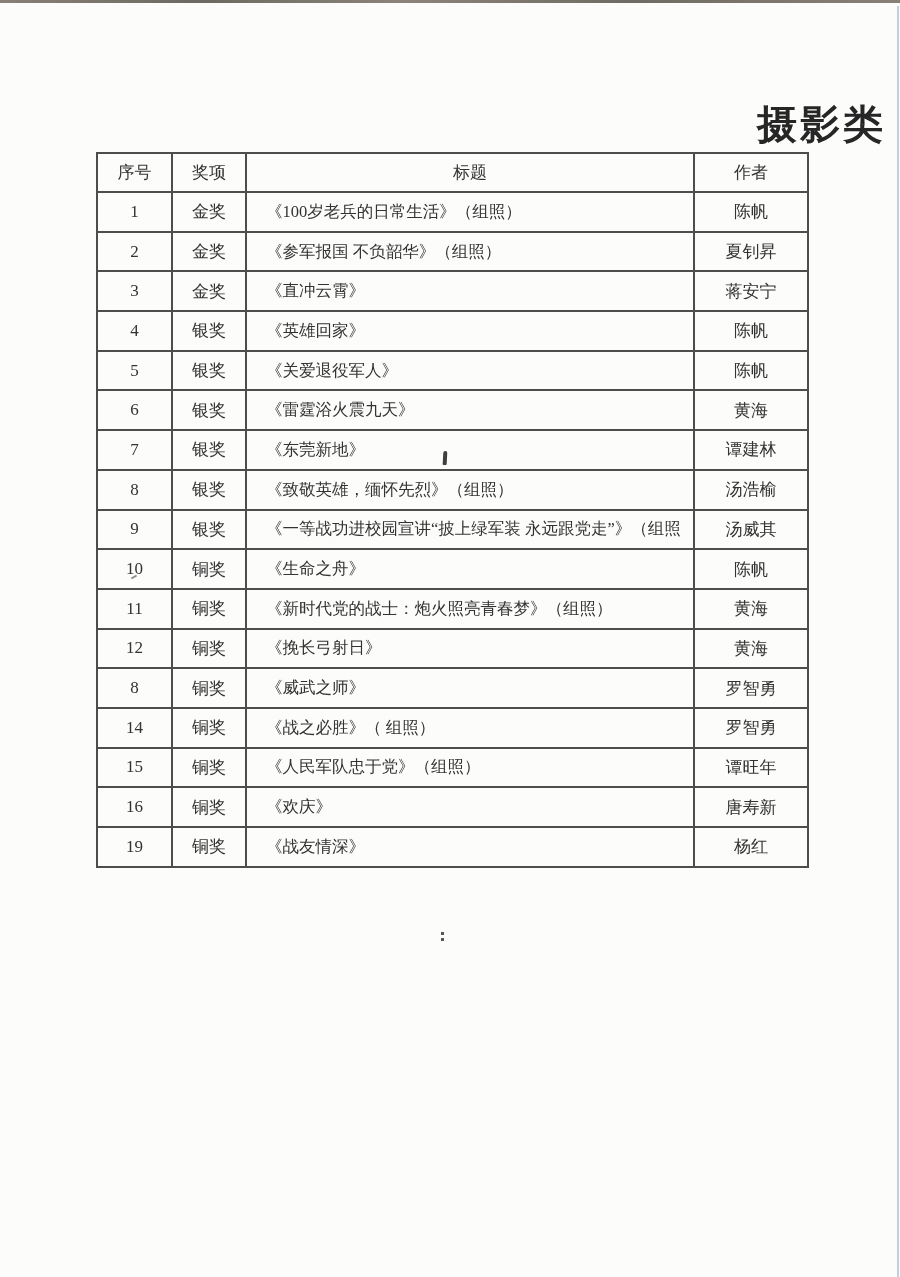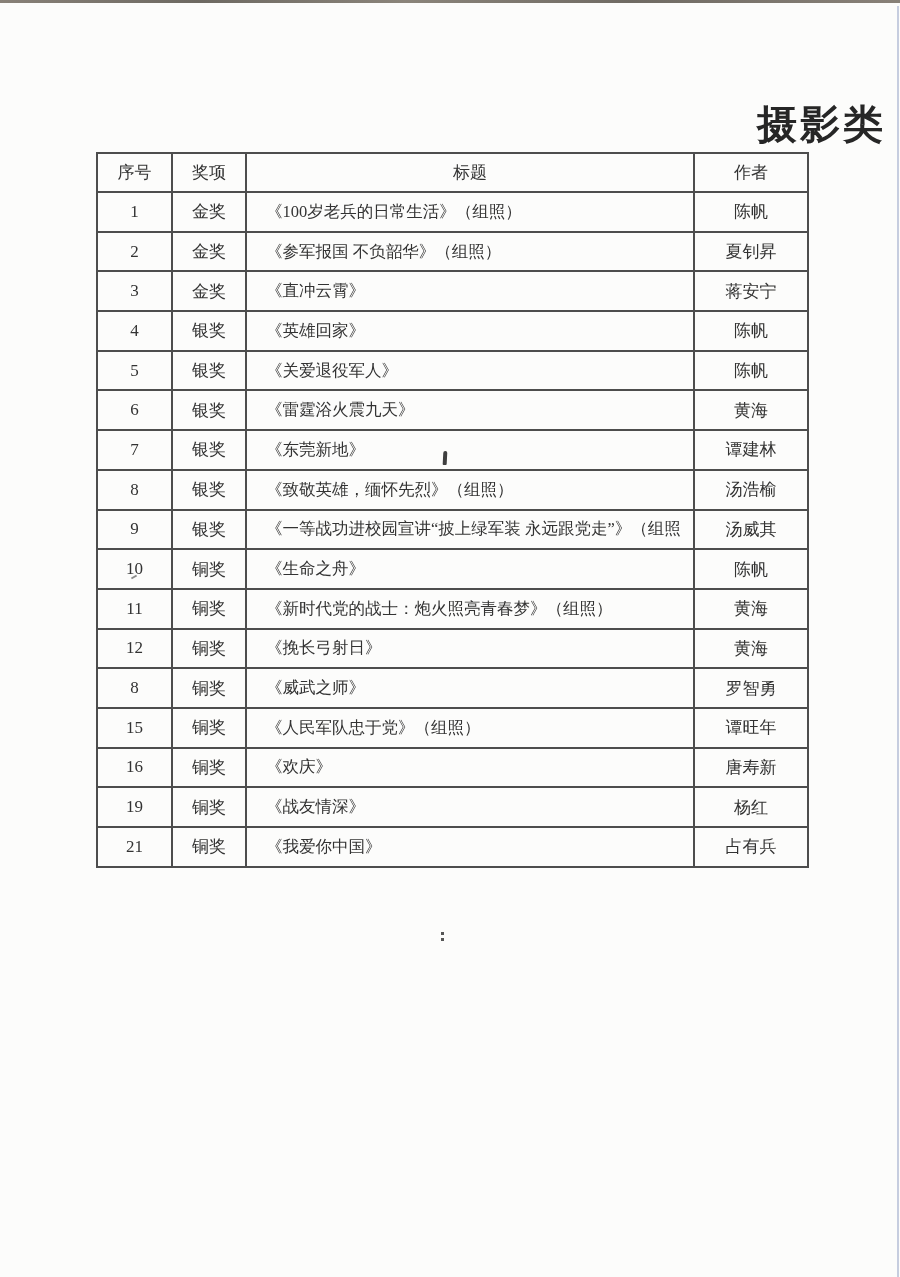--- a/index.html
+++ b/index.html
@@ -217,42 +217,42 @@
           <td class="title">《挽长弓射日》</td>
           <td class="author">黄海</td>
         </tr>
         <tr>
           <td class="no">8</td>
           <td class="award">铜奖</td>
           <td class="title">《威武之师》</td>
           <td class="author">罗智勇</td>
         </tr>
         <tr>
+          <td class="no">14</td>
+          <td class="award">铜奖</td>
+          <td class="title">《战之必胜》（ 组照）</td>
+          <td class="author">罗智勇</td>
+        </tr>
+        <tr>
           <td class="no">15</td>
           <td class="award">铜奖</td>
           <td class="title">《人民军队忠于党》（组照）</td>
           <td class="author">谭旺年</td>
         </tr>
         <tr>
           <td class="no">16</td>
           <td class="award">铜奖</td>
           <td class="title">《欢庆》</td>
           <td class="author">唐寿新</td>
         </tr>
         <tr>
           <td class="no">19</td>
           <td class="award">铜奖</td>
           <td class="title">《战友情深》</td>
           <td class="author">杨红</td>
-        </tr>
-        <tr>
-          <td class="no">21</td>
-          <td class="award">铜奖</td>
-          <td class="title">《我爱你中国》</td>
-          <td class="author">占有兵</td>
         </tr>
       </tbody>
   </table>
 
   <div class="artifact-comma"></div>
   <div class="artifact-colon"></div>
   <div class="artifact-dash"></div>
 
 </div>
 

